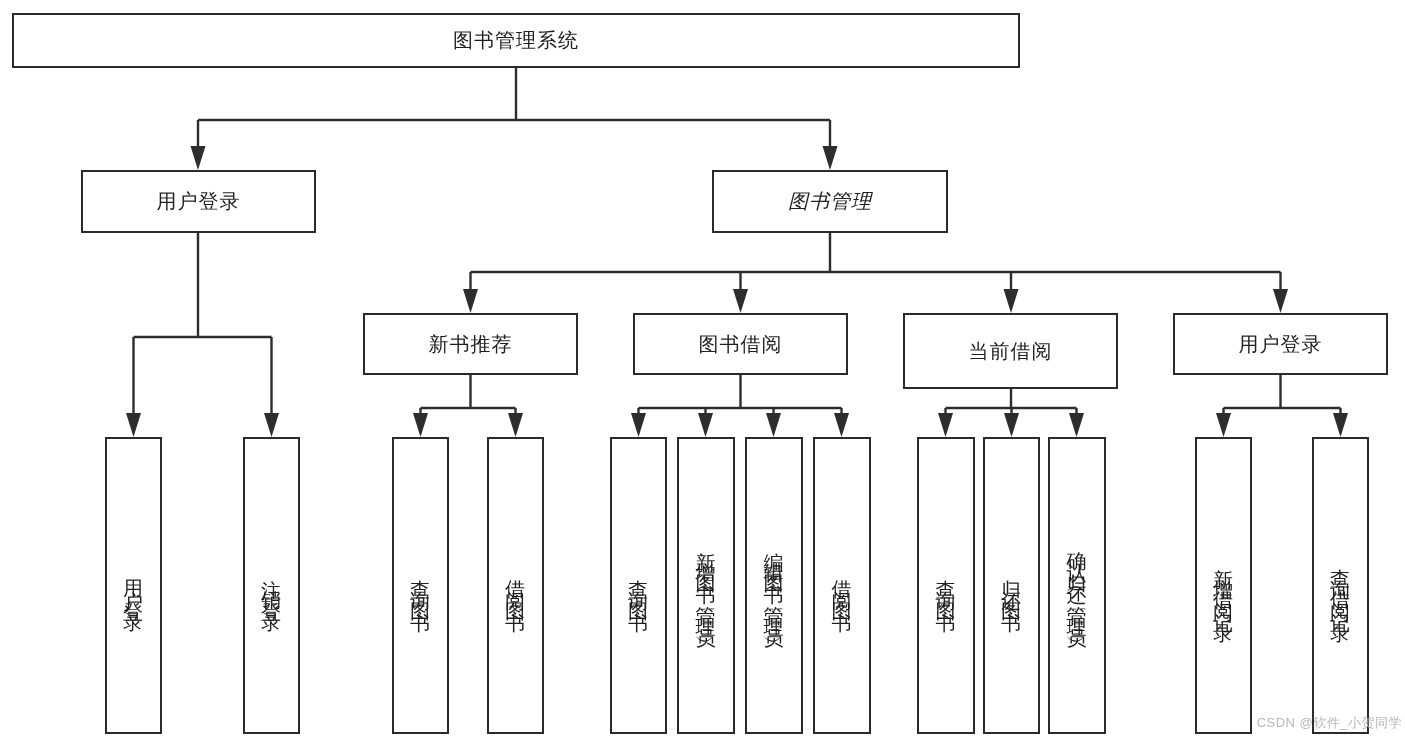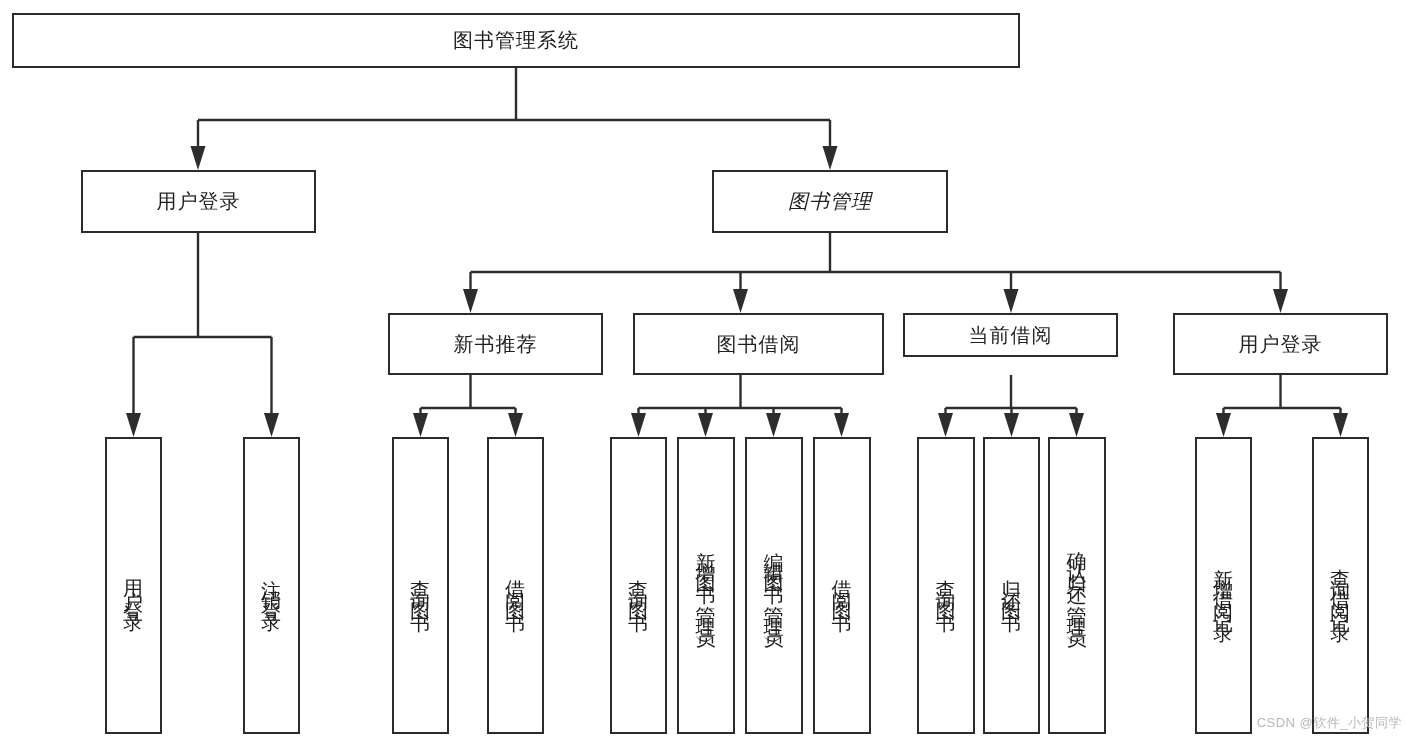--- a/index.html
+++ b/index.html
@@ -132,27 +132,27 @@
     <span>图书管理系统</span>
   </div>
 
   <div class="node h" style="left:81px; top:170px; width:235px; height:63px;">
     <span>用户登录</span>
   </div>
   <div class="node h" style="left:712px; top:170px; width:236px; height:63px;font-style:italic;">
     <span>图书管理</span>
   </div>
 
-  <div class="node h" style="left:363px; top:313px; width:215px; height:62px;margin-left:25px;">
+  <div class="node h" style="left:363px; top:313px; width:215px; height:62px;">
     <span>新书推荐</span>
   </div>
-  <div class="node h" style="left:633px; top:313px; width:251px; height:62px;">
+  <div class="node h" style="left:633px; top:313px; width:215px; height:62px;">
     <span>图书借阅</span>
   </div>
-  <div class="node h" style="left:903px; top:313px; width:215px; height:44px;">
+  <div class="node h" style="left:903px; top:313px; width:215px; height:76px;">
     <span>当前借阅</span>
   </div>
   <div class="node h" style="left:1173px; top:313px; width:215px; height:62px;">
     <span>用户登录</span>
   </div>
 
   <div class="node v" style="left:105px; top:437px; width:57px; height:297px;">
     <span>用户登录</span>
   </div>
   <div class="node v" style="left:243px; top:437px; width:57px; height:297px;">

